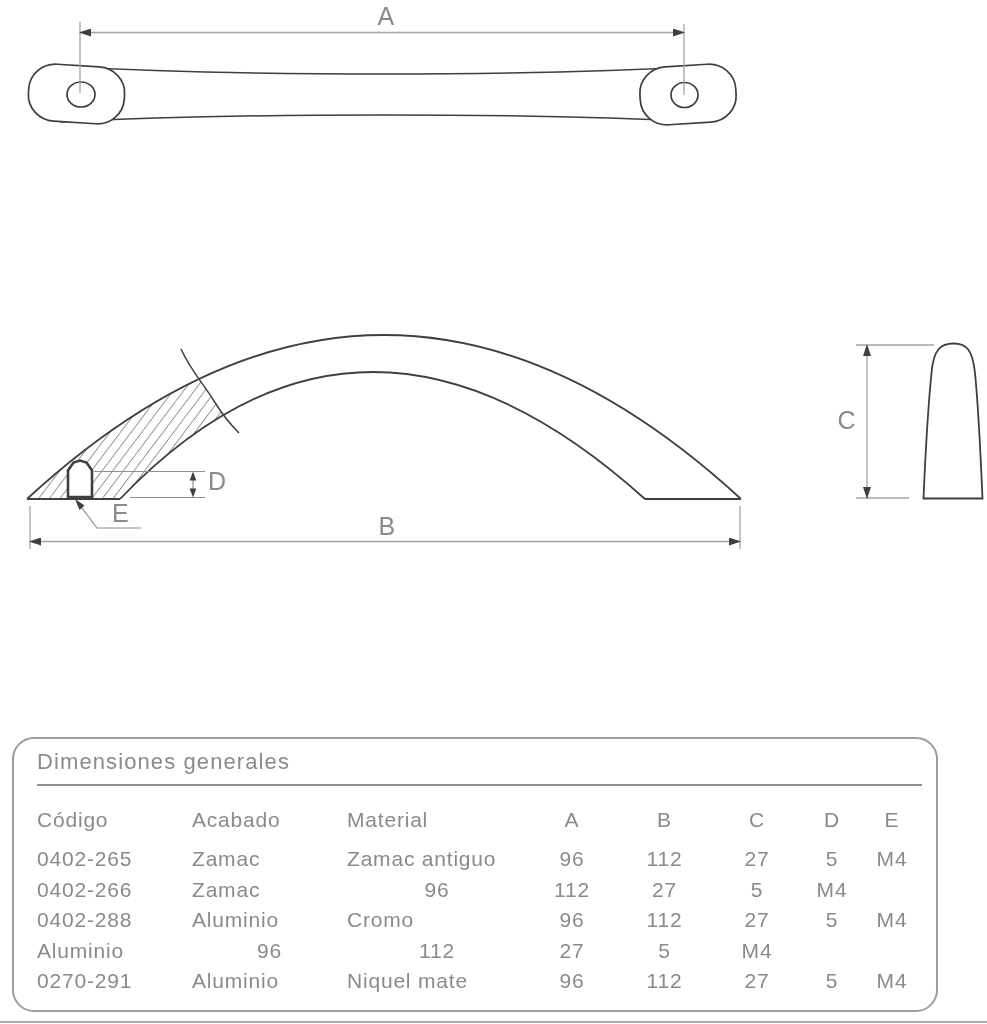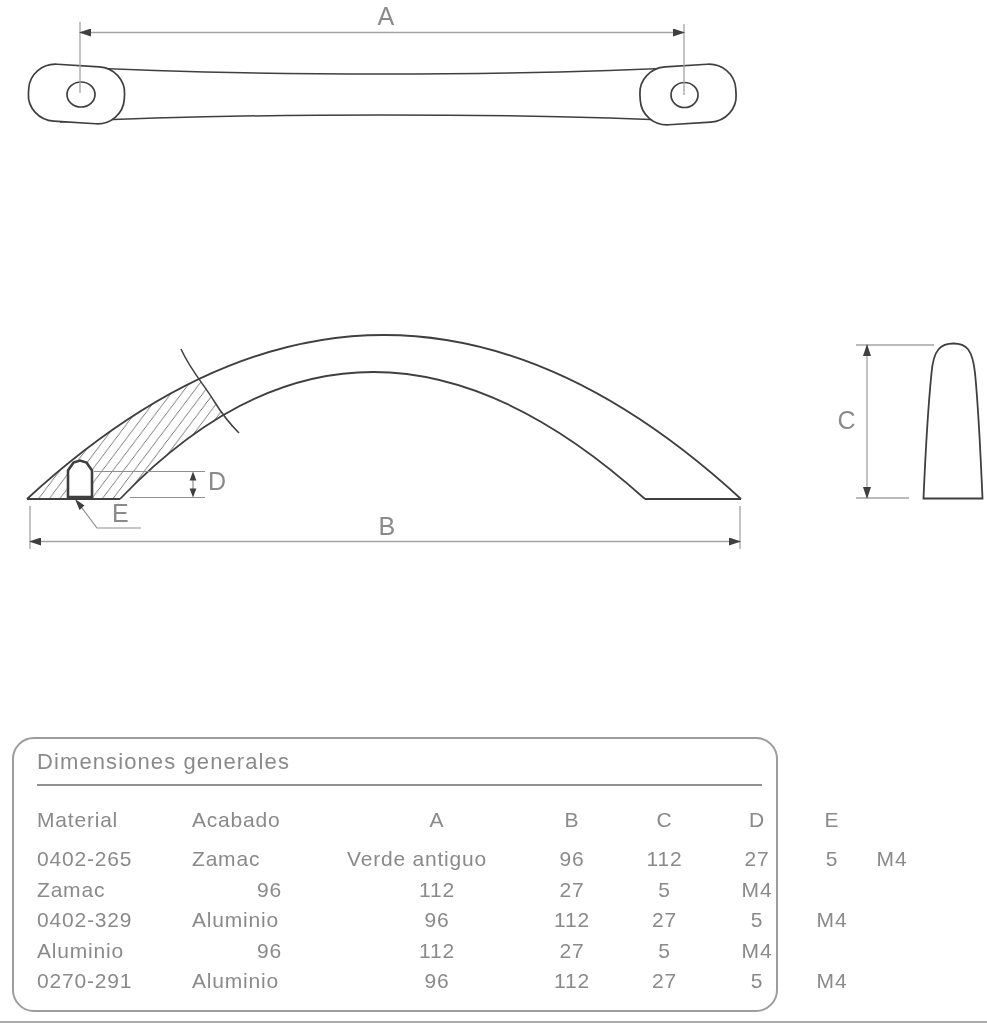--- a/index.html
+++ b/index.html
@@ -13,21 +13,21 @@
   .drawing{position:absolute;left:0;top:0;}
   .dim-label{
     font-family:"Liberation Sans",sans-serif;
     font-size:25px;
     fill:#8a8a8a;
     letter-spacing:0.5px;
   }
   .spec-table{
     position:absolute;
     left:12px;top:737px;
-    width:766px;height:275px;
+    width:926px;height:275px;
     box-sizing:border-box;
     border:2px solid #9c9c9c;
     border-radius:22px;
     color:#8a8a8a;
     background:#ffffff;
   }
   .tbl-title{
     margin:10px 0 0 23px;
     font-size:22px;
     line-height:26px;
@@ -140,68 +140,72 @@
       <path d="M867,345 V498" stroke="#a3a3a3" stroke-width="1.3" fill="none" marker-start="url(#arr)" marker-end="url(#arr)"></path>
       <text class="dim-label" x="856" y="429" text-anchor="end">C</text>
     </g>
   </svg>
 
   <div class="spec-table">
     <div class="tbl-title">Dimensiones generales</div>
     <hr class="tbl-rule">
 
     <div class="tbl-row header">
+      <div>Código</div>
+      <div>Acabado</div>
       <div>Material</div>
-      <div>Acabado</div>
       <div class="num">A</div>
       <div class="num">B</div>
       <div class="num">C</div>
       <div class="num">D</div>
       <div class="num">E</div>
     </div>
 
     <div class="tbl-body">
       <div class="tbl-row">
         <div>0402-265</div>
         <div>Zamac</div>
-        <div>Verde antiguo</div>
-        <div class="num">96</div>
-        <div class="num">112</div>
-        <div class="num">27</div>
-        <div class="num">5</div>
-        <div class="num">M4</div>
-      </div>
-      <div class="tbl-row">
+        <div>Zamac antiguo</div>
+        <div class="num">96</div>
+        <div class="num">112</div>
+        <div class="num">27</div>
+        <div class="num">5</div>
+        <div class="num">M4</div>
+      </div>
+      <div class="tbl-row">
+        <div>0402-266</div>
         <div>Zamac</div>
         <div class="num">96</div>
         <div class="num">112</div>
         <div class="num">27</div>
         <div class="num">5</div>
         <div class="num">M4</div>
       </div>
       <div class="tbl-row">
-        <div>0402-329</div>
+        <div>0402-288</div>
         <div>Aluminio</div>
+        <div>Cromo</div>
         <div class="num">96</div>
         <div class="num">112</div>
         <div class="num">27</div>
         <div class="num">5</div>
         <div class="num">M4</div>
       </div>
       <div class="tbl-row">
         <div>Aluminio</div>
         <div class="num">96</div>
         <div class="num">112</div>
         <div class="num">27</div>
         <div class="num">5</div>
         <div class="num">M4</div>
       </div>
       <div class="tbl-row">
         <div>0270-291</div>
         <div>Aluminio</div>
+        <div>Niquel mate</div>
         <div class="num">96</div>
         <div class="num">112</div>
         <div class="num">27</div>
         <div class="num">5</div>
         <div class="num">M4</div>
       </div>
     </div>
   </div>
 
   <div class="bottom-divider"></div>

